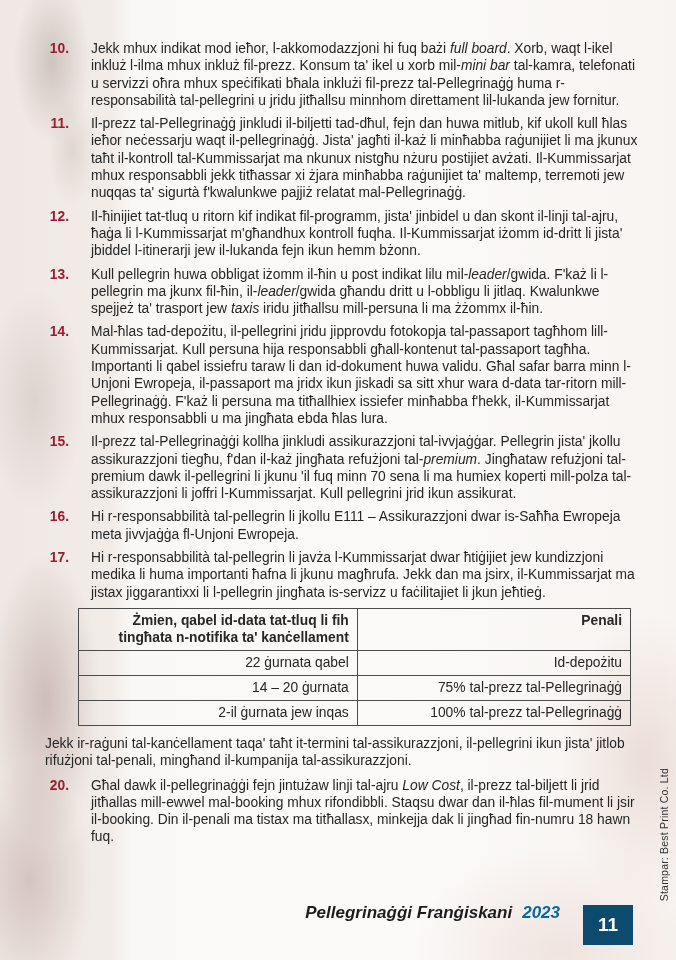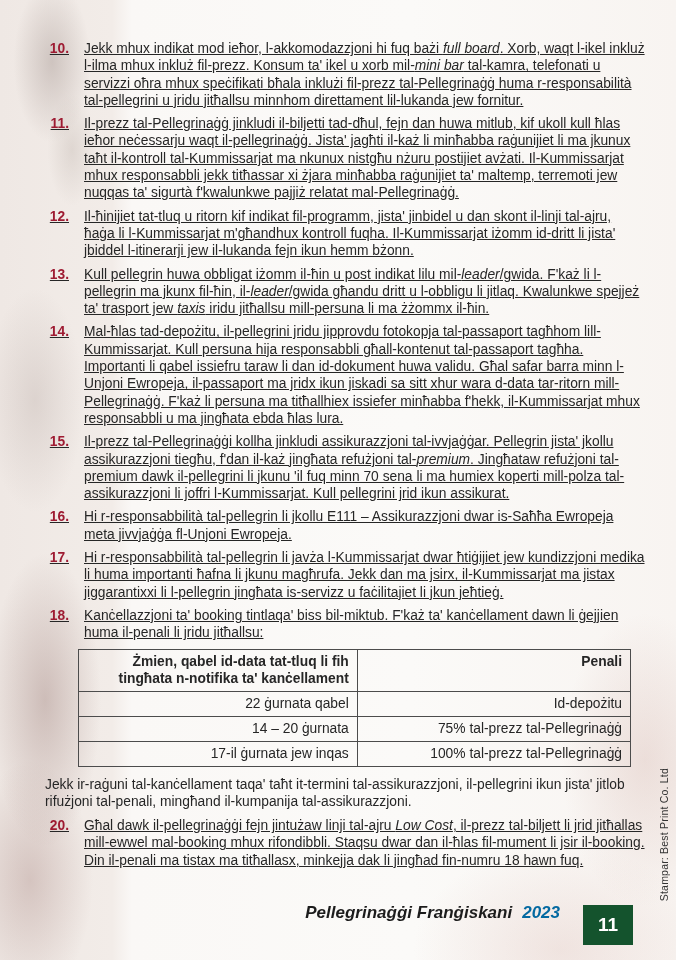--- a/index.html
+++ b/index.html
@@ -21,21 +21,21 @@
       radial-gradient(ellipse 80px 210px at 45px 700px, rgba(140,105,100,0.35), transparent 70%),
       radial-gradient(ellipse 90px 170px at 30px 880px, rgba(150,110,105,0.30), transparent 70%),
       radial-gradient(ellipse 120px 210px at 645px 760px, rgba(190,140,130,0.22), transparent 70%),
       radial-gradient(ellipse 210px 150px at 560px 950px, rgba(200,150,140,0.20), transparent 70%),
       linear-gradient(90deg,#efe8e4 0,#f2ece8 112px,#faf8f6 132px,#fbfaf8 410px,#f8f4f1 676px);
   }
   .content{
     position:absolute;left:45px;top:40px;width:600px;
     font-size:13.8px;line-height:17.3px;
   }
-  .item{display:flex;gap:15px;margin-bottom:6px;text-decoration:underline;}
+  .item{display:flex;gap:22px;margin-bottom:6px;}
   .item .num{flex:0 0 24px;min-width:24px;text-align:right;font-weight:bold;color:#9e1b32;}
   .item .txt{flex:1;}
   .indent{margin-left:33px;}
   table.penalty-table{
     width:553px;border-collapse:collapse;margin:7px 0 9px 0;
     font-size:13.8px;line-height:17px;
   }
   table.penalty-table th,
   table.penalty-table td{
     border:1.4px solid #4c4c4c;
@@ -47,21 +47,21 @@
   table.penalty-table col.c1{width:50.5%;}
   .note{margin:0 0 7px 0;}
   .footer-title{
     position:absolute;top:903px;right:116px;
     font-size:17px;font-weight:bold;font-style:italic;
     color:#1c1c1c;white-space:nowrap;
   }
   .footer-title .year{color:#0369a1;margin-left:10px;}
   .pagebox{
     position:absolute;left:583px;top:905px;width:50px;height:40px;
-    background:#14532d;color:#ffffff;
+    background:#0c4a6e;color:#ffffff;
     display:flex;align-items:center;justify-content:center;
     font-size:19px;font-weight:bold;
   }
   .credit{
     position:absolute;right:6px;top:768px;
     writing-mode:vertical-rl;transform:rotate(180deg);
     font-size:10.5px;color:#333333;letter-spacing:0.2px;
     white-space:nowrap;
   }
 </style>
@@ -97,24 +97,20 @@
         <span class="txt">Il-prezz tal-Pellegrinaġġi kollha jinkludi assikurazzjoni tal-ivvjaġġar. Pellegrin jista' jkollu assikurazzjoni tiegħu, f'dan il-każ jingħata refużjoni tal-<i>premium</i>. Jingħataw refużjoni tal-premium dawk il-pellegrini li jkunu 'il fuq minn 70 sena li ma humiex koperti mill-polza tal-assikurazzjoni li joffri l-Kummissarjat. Kull pellegrini jrid ikun assikurat.</span>
       </div>
       <div class="item">
         <span class="num">16.</span>
         <span class="txt">Hi r-responsabbilità tal-pellegrin li jkollu E111 – Assikurazzjoni dwar is-Saħħa Ewropeja meta jivvjaġġa fl-Unjoni Ewropeja.</span>
       </div>
       <div class="item">
         <span class="num">17.</span>
         <span class="txt">Hi r-responsabbilità tal-pellegrin li javża l-Kummissarjat dwar ħtiġijiet jew kundizzjoni medika li huma importanti ħafna li jkunu magħrufa. Jekk dan ma jsirx, il-Kummissarjat ma jistax jiggarantixxi li l-pellegrin jingħata is-servizz u faċilitajiet li jkun jeħtieġ.</span>
       </div>
-      <div class="item">
-        <span class="num">18.</span>
-        <span class="txt">Kanċellazzjoni ta' booking tintlaqa' biss bil-miktub. F'każ ta' kanċellament dawn li ġejjien huma il-penali li jridu jitħallsu:</span>
-      </div>
       <div class="indent">
         <table class="penalty-table">
           <colgroup>
             <col class="c1">
             <col>
           </colgroup>
           <thead>
             <tr>
               <th>Żmien, qabel id-data tat-tluq li fih tingħata n-notifika ta' kanċellament</th>
               <th>Penali</th>
@@ -123,21 +119,21 @@
           <tbody>
             <tr>
               <td>22 ġurnata qabel</td>
               <td>Id-depożitu</td>
             </tr>
             <tr>
               <td>14 – 20 ġurnata</td>
               <td>75% tal-prezz tal-Pellegrinaġġ</td>
             </tr>
             <tr>
-              <td>17-il ġurnata jew inqas</td>
+              <td>2-il ġurnata jew inqas</td>
               <td>100% tal-prezz tal-Pellegrinaġġ</td>
             </tr>
           </tbody>
         </table>
       </div>
       <div class="note indent">Jekk ir-raġuni tal-kanċellament taqa' taħt it-termini tal-assikurazzjoni, il-pellegrini ikun jista' jitlob rifużjoni tal-penali, mingħand il-kumpanija tal-assikurazzjoni.</div>
       <div class="item">
         <span class="num">20.</span>
         <span class="txt">Għal dawk il-pellegrinaġġi fejn jintużaw linji tal-ajru <i>Low Cost</i>, il-prezz tal-biljett li jrid jitħallas mill-ewwel mal-booking mhux rifondibbli. Staqsu dwar dan il-ħlas fil-mument li jsir il-booking. Din il-penali ma tistax ma titħallasx, minkejja dak li jingħad fin-numru 18 hawn fuq.</span>
       </div>

